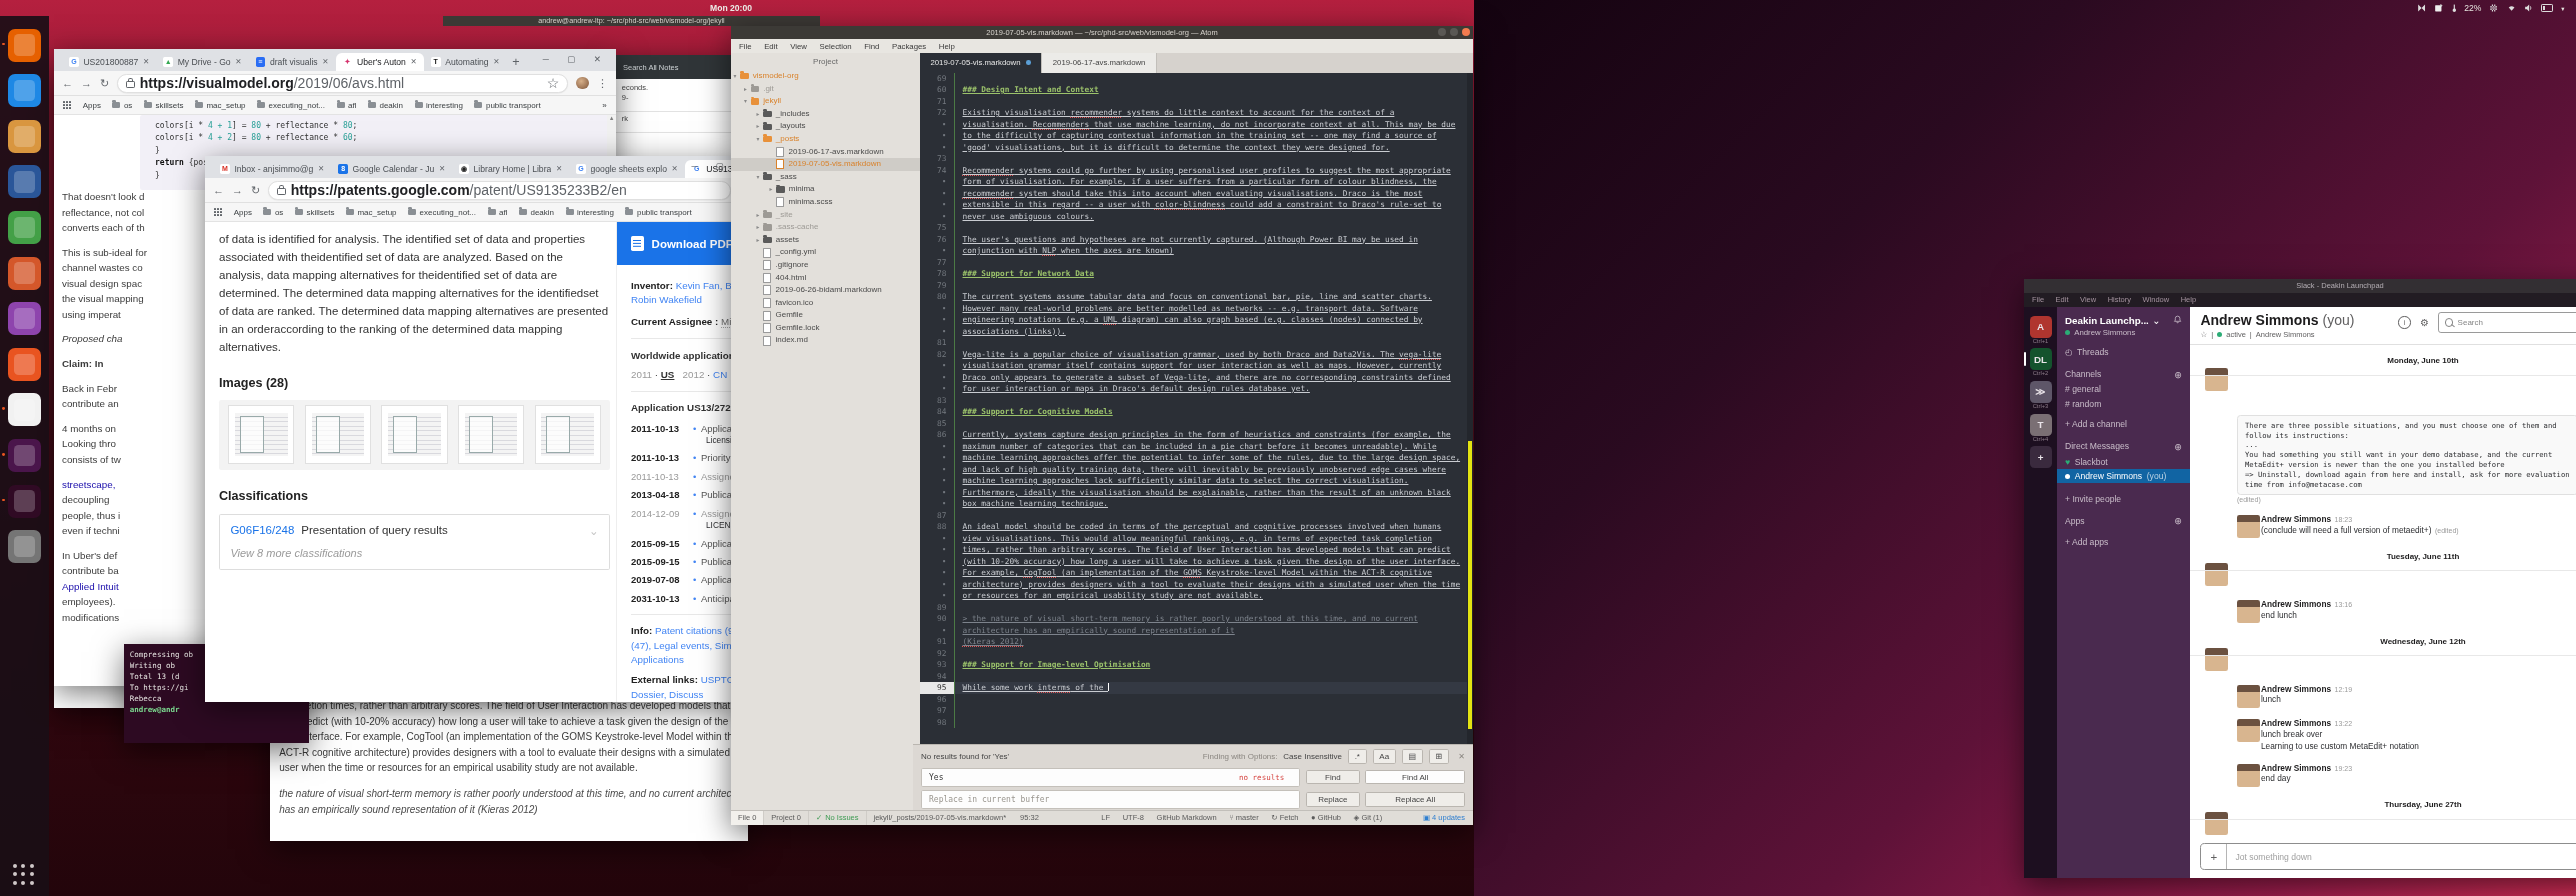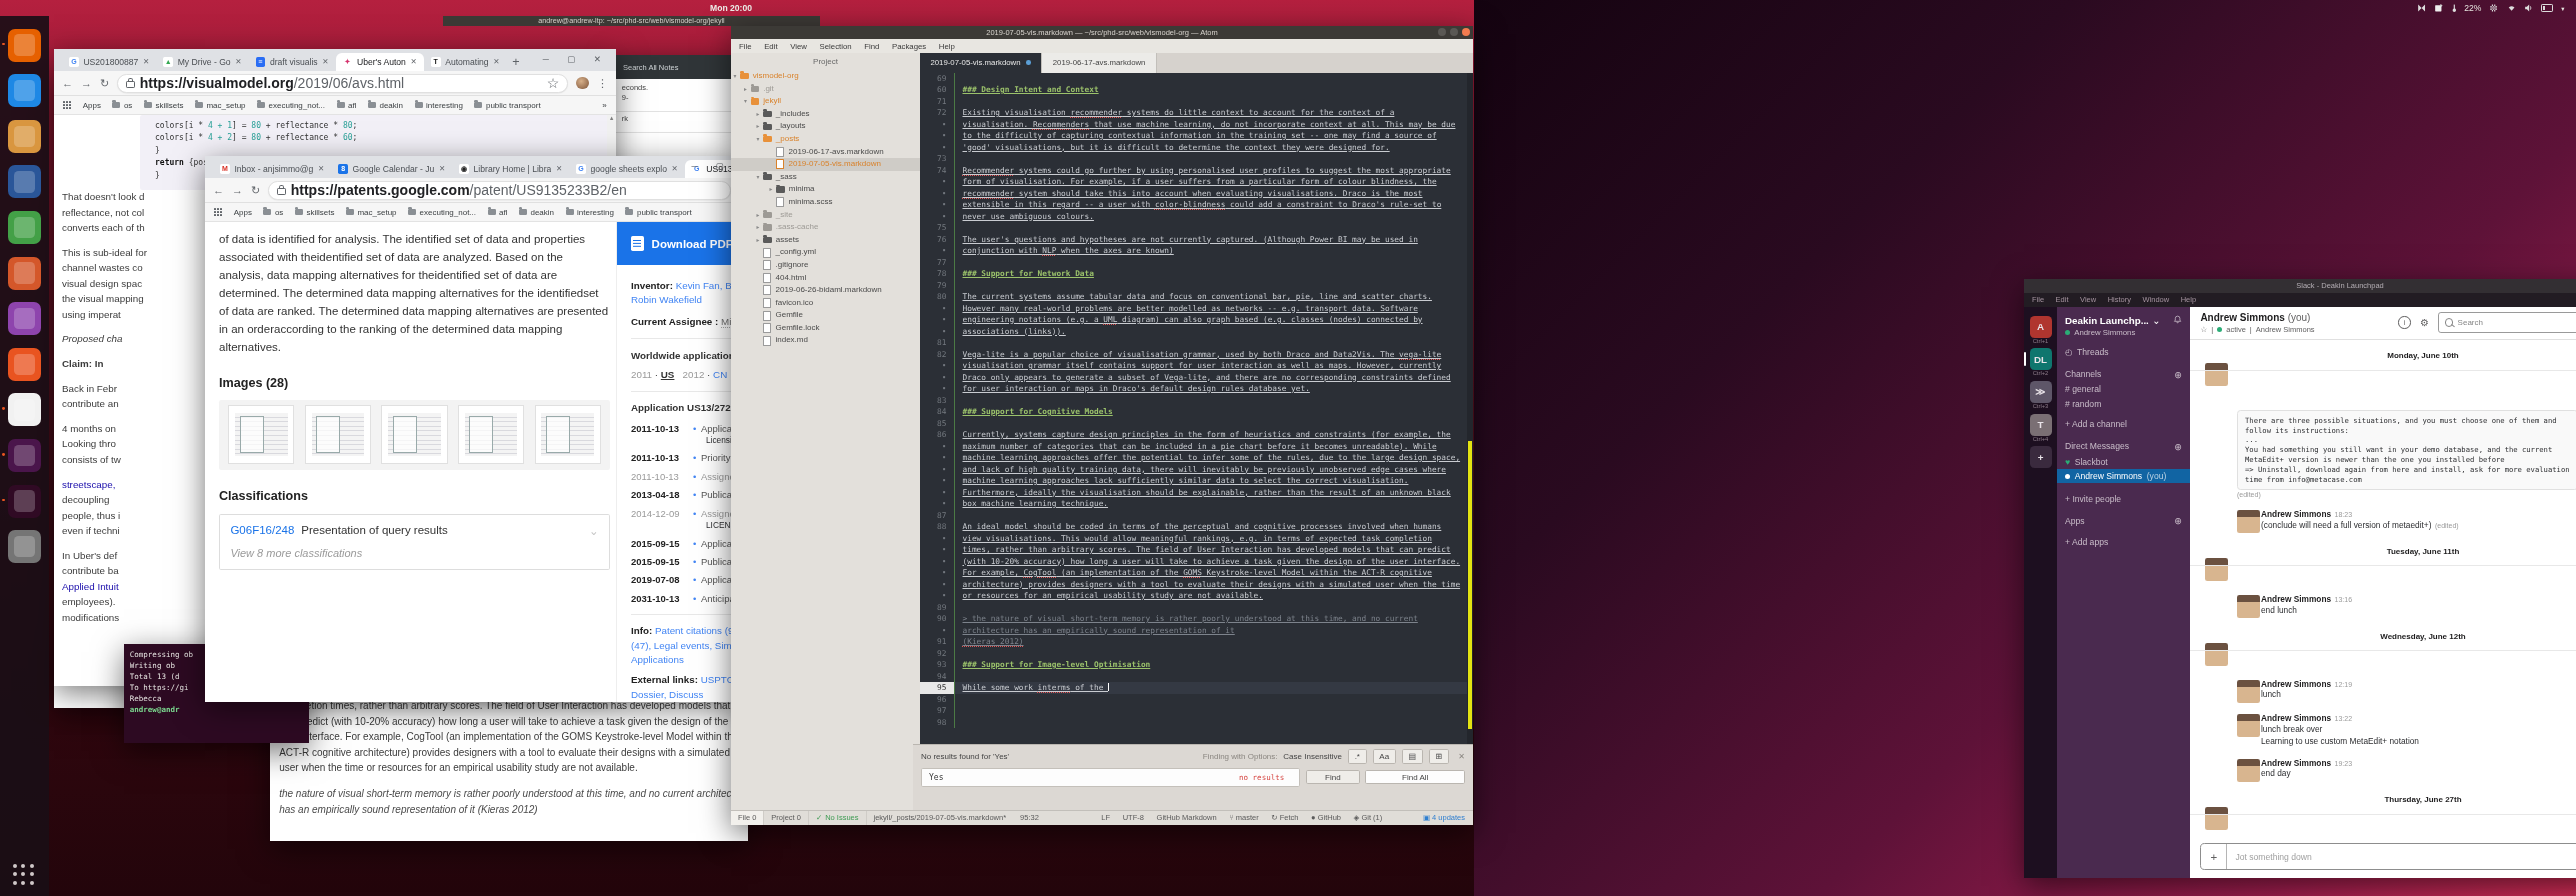--- a/index.html
+++ b/index.html
@@ -170,21 +170,21 @@
   .pres{width:5.2px;height:5.2px;border-radius:50%;background:#2bac76;display:inline-block;}
   .srow{padding:2.3px 8px;display:flex;align-items:center;gap:4.6px;white-space:nowrap;}
   .shead{padding:9.2px 8px 2.3px;display:flex;align-items:center;color:#c9bdc9;}
   .shead .plus{margin-left:auto;font-size:9.2px;}
   .srow.sel{background:#1164a3;color:#fff;}
   .srow .dotw{width:5.2px;height:5.2px;border-radius:50%;background:#fff;display:inline-block;}
   .srow .youtag{color:#bcd3e4;}
   .heart{color:#2bac76;}
   #smain{flex:1;display:flex;flex-direction:column;min-width:0;}
   #shdr{border-bottom:0.6px solid #e0e0e0;padding:5.8px 10.4px 4.6px;display:flex;align-items:flex-start;}
-  #shdr .nm{font-weight:bold;font-size:10px;color:#1d1c1d;}
+  #shdr .nm{font-weight:bold;font-size:14px;color:#1d1c1d;}
   #shdr .nm .you2{font-weight:normal;color:#616061;}
   #shdr .sub{font-size:7.5px;color:#616061;margin-top:1.7px;display:flex;align-items:center;gap:4px;}
   #shdr .hicons{margin-left:auto;display:flex;align-items:center;gap:9.2px;color:#616061;font-size:9.8px;}
   .searchbox{border:0.6px solid #9a9a9a;border-radius:2.9px;width:138px;height:18.4px;display:flex;align-items:center;gap:4.6px;padding:0 5.8px;color:#868686;font-size:8px;}
   .mag2{width:6.3px;height:6.3px;border:1.2px solid #868686;border-radius:50%;position:relative;}
   .mag2::after{content:"";position:absolute;left:5.2px;top:5.8px;width:3.5px;height:1.2px;background:#868686;transform:rotate(40deg);}
   #feed{flex:1;overflow:hidden;padding-top:3.5px;}
   .feed-item.divider{position:relative;text-align:center;margin:7px 0 4.6px;}
   .feed-item.divider::before{content:"";position:absolute;left:0;right:0;top:50%;border-top:0.6px solid #e8e8e8;}
   .div-lbl{position:relative;background:#fff;padding:0 8px;font-weight:bold;font-size:8px;color:#1d1c1d;}
@@ -1146,20 +1146,27 @@
       </span>
     </div>
     <div class="frow">
       <div class="finput">
           <span>Yes</span>
           <span class="noresults">no results</span>
         </div>
       <span class="fbtn" style="width:40px;text-align:center">Find</span>
       <span class="fbtn" style="width:86px;text-align:center;background:#fdfdfd">Find All</span>
     </div>
+    <div class="frow">
+      <div class="finput">
+          <span class="ph">Replace in current buffer</span>
+        </div>
+      <span class="fbtn" style="width:40px;text-align:center">Replace</span>
+      <span class="fbtn" style="width:86px;text-align:center">Replace All</span>
+    </div>
   </div>
   <div id="statusbar">
     <span class="cell" style="background:#f2f0ec">File 0</span>
     <span class="cell">Project 0</span>
     <span class="cell">
         <span class="ok">✓</span>
         <span class="ok">No Issues</span>
       </span>
     <span class="cell" style="border:none">jekyll/_posts/2019-07-05-vis.markdown*</span>
     <span class="cell" style="border:none">95:32</span>
@@ -1190,21 +1197,21 @@
   <div id="slack-body">
     <div id="rail">
       <div style="display:flex;flex-direction:column;align-items:center">
 
           <div style="display:flex;flex-direction:column;align-items:center">
             <div class="rail-ic" style="background: rgb(176, 53, 47);">A</div>
             <div class="rail-cap">Ctrl+1</div>
           </div>
 
           <div style="display:flex;flex-direction:column;align-items:center">
-            <div class="rail-ic active" style="background: #0f766e;">DL</div>
+            <div class="rail-ic active" style="background: #14532d;">DL</div>
             <div class="rail-cap">Ctrl+2</div>
           </div>
 
           <div style="display:flex;flex-direction:column;align-items:center">
             <div class="rail-ic" style="background: rgb(94, 86, 104);">≫</div>
             <div class="rail-cap">Ctrl+3</div>
           </div>
 
           <div style="display:flex;flex-direction:column;align-items:center">
             <div class="rail-ic" style="background: rgb(122, 111, 116);">T</div>

